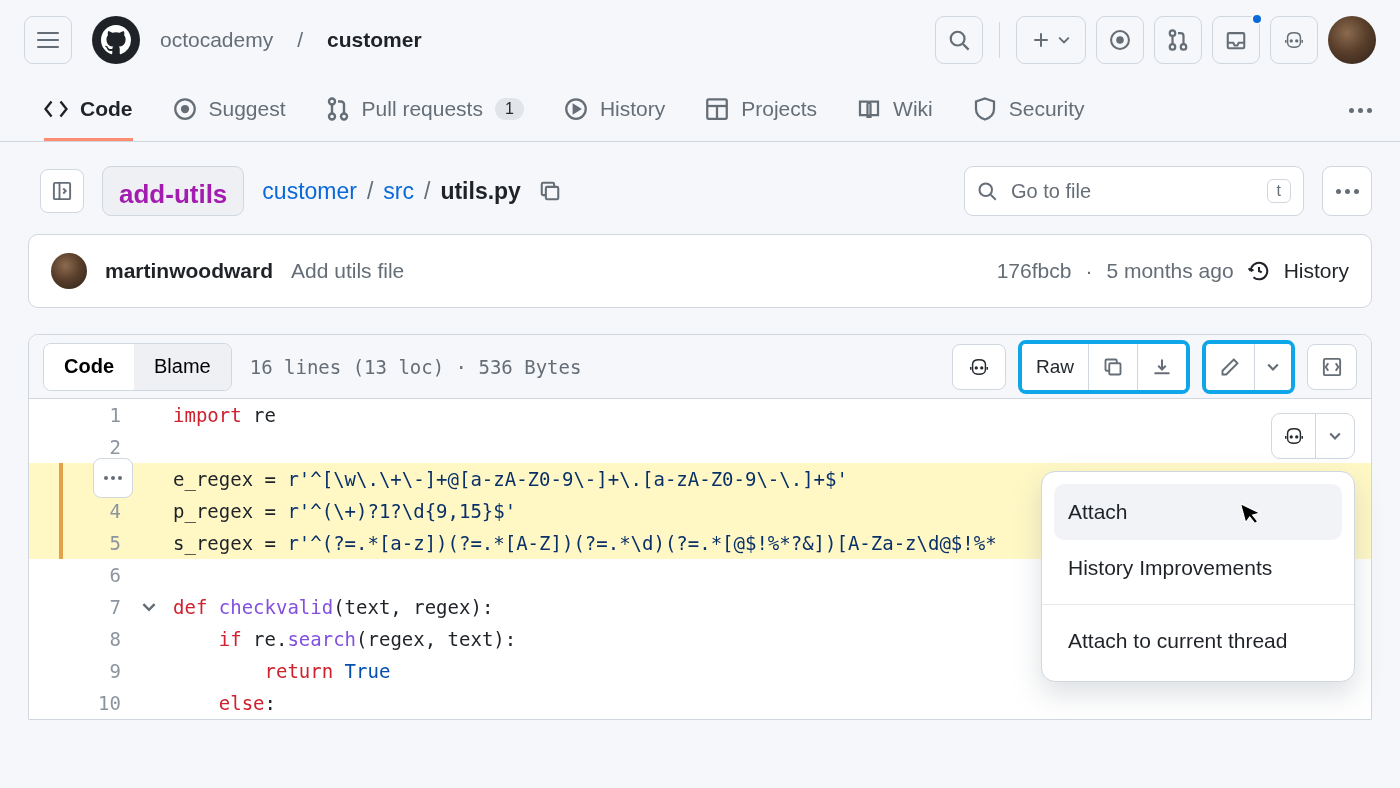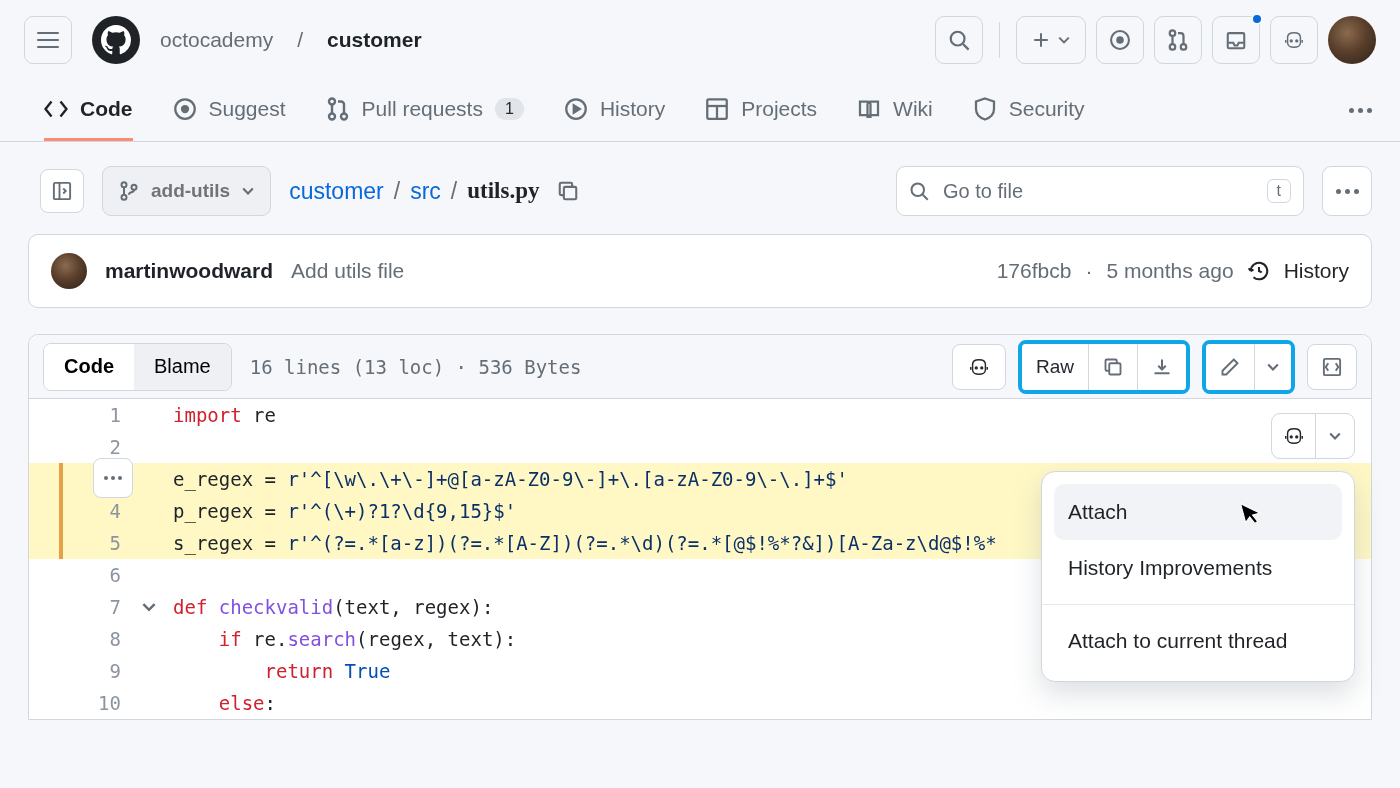--- a/index.html
+++ b/index.html
@@ -29,28 +29,28 @@
   .repo-tab { display:flex; align-items:center; gap:12px; font-size:21px; color:#656d76; height:100%; border-bottom:3px solid transparent; cursor:pointer; }
   .repo-tab.active { color:#1f2328; font-weight:600; border-bottom-color:#fd8c73; }
   .repo-tab .cnt { background:#e1e4e8; color:#24292f; font-size:16px; padding:2px 10px; border-radius:12px; font-weight:500;}
   .repo-nav-spacer { flex:1; }
   .repo-nav .kebab { color:#656d76; display:flex; gap:4px; cursor:pointer; }
   .kebab span { width:5px; height:5px; background:#656d76; border-radius:50%; }
 
   
   .file-hdr { display:flex; align-items:center; padding:24px 28px 18px 40px; gap:18px; }
   .sq-btn { width:44px; height:44px; border:1px solid #d0d7de; border-radius:8px; background:#fff; display:flex; align-items:center; justify-content:center; cursor:pointer; color:#656d76;}
-  .branch-btn { height:50px; padding:0 16px; border:1px solid #d0d7de; border-radius:9px; background:#eef0f3; display:flex; align-items:center; gap:12px; font-size:19px; font-weight:600; color:#737373; cursor:pointer; }
+  .branch-btn { height:50px; padding:0 16px; border:1px solid #d0d7de; border-radius:9px; background:#eef0f3; display:flex; align-items:center; gap:12px; font-size:26px; font-weight:600; color:#a21caf; cursor:pointer;flex-direction:column; }
   .file-crumb { font-size:23px; display:flex; align-items:center; gap:10px; }
   .file-crumb .link { color:#0969da; cursor:pointer; }
   .file-crumb .sep { color:#656d76; }
-  .file-crumb .current { color:#1f2328; font-weight:600;font-family:Liberation Serif, serif; }
+  .file-crumb .current { color:#1f2328; font-weight:600; }
   .copy-path { color:#656d76; cursor:pointer; margin-left:8px;}
   .file-hdr-spacer { flex:1; }
-  .goto { height:50px; width:408px; border:1px solid #d0d7de; border-radius:9px; background:#fff; display:flex; align-items:center; padding:0 12px; gap:14px; color:#656d76; font-size:20px;}
+  .goto { height:50px; width:340px; border:1px solid #d0d7de; border-radius:9px; background:#fff; display:flex; align-items:center; padding:0 12px; gap:14px; color:#656d76; font-size:20px;}
   .goto .kbd { margin-left:auto; border:1px solid #d0d7de; border-radius:6px; padding:2px 9px; font-size:16px; color:#656d76;}
   .more-btn { width:50px; height:50px; border:1px solid #d0d7de; border-radius:9px; background:#fff; display:flex; align-items:center; justify-content:center; cursor:pointer;}
   .more-btn .kebab { display:flex; gap:4px; }
 
   
   .commit-bar { margin:0 28px; border:1px solid #d0d7de; border-radius:10px; background:#fff; height:74px; display:flex; align-items:center; padding:0 22px; gap:18px; font-size:21px;}
   .mini-avatar { width:36px; height:36px; border-radius:50%; background: radial-gradient(circle at 40% 35%, #8b6b4f 0%, #5a3f2b 45%, #2c2018 100%);}
   .commit-author { font-weight:600; }
   .commit-msg { color:#656d76; }
   .commit-right { margin-left:auto; display:flex; align-items:center; gap:14px; color:#656d76; }

